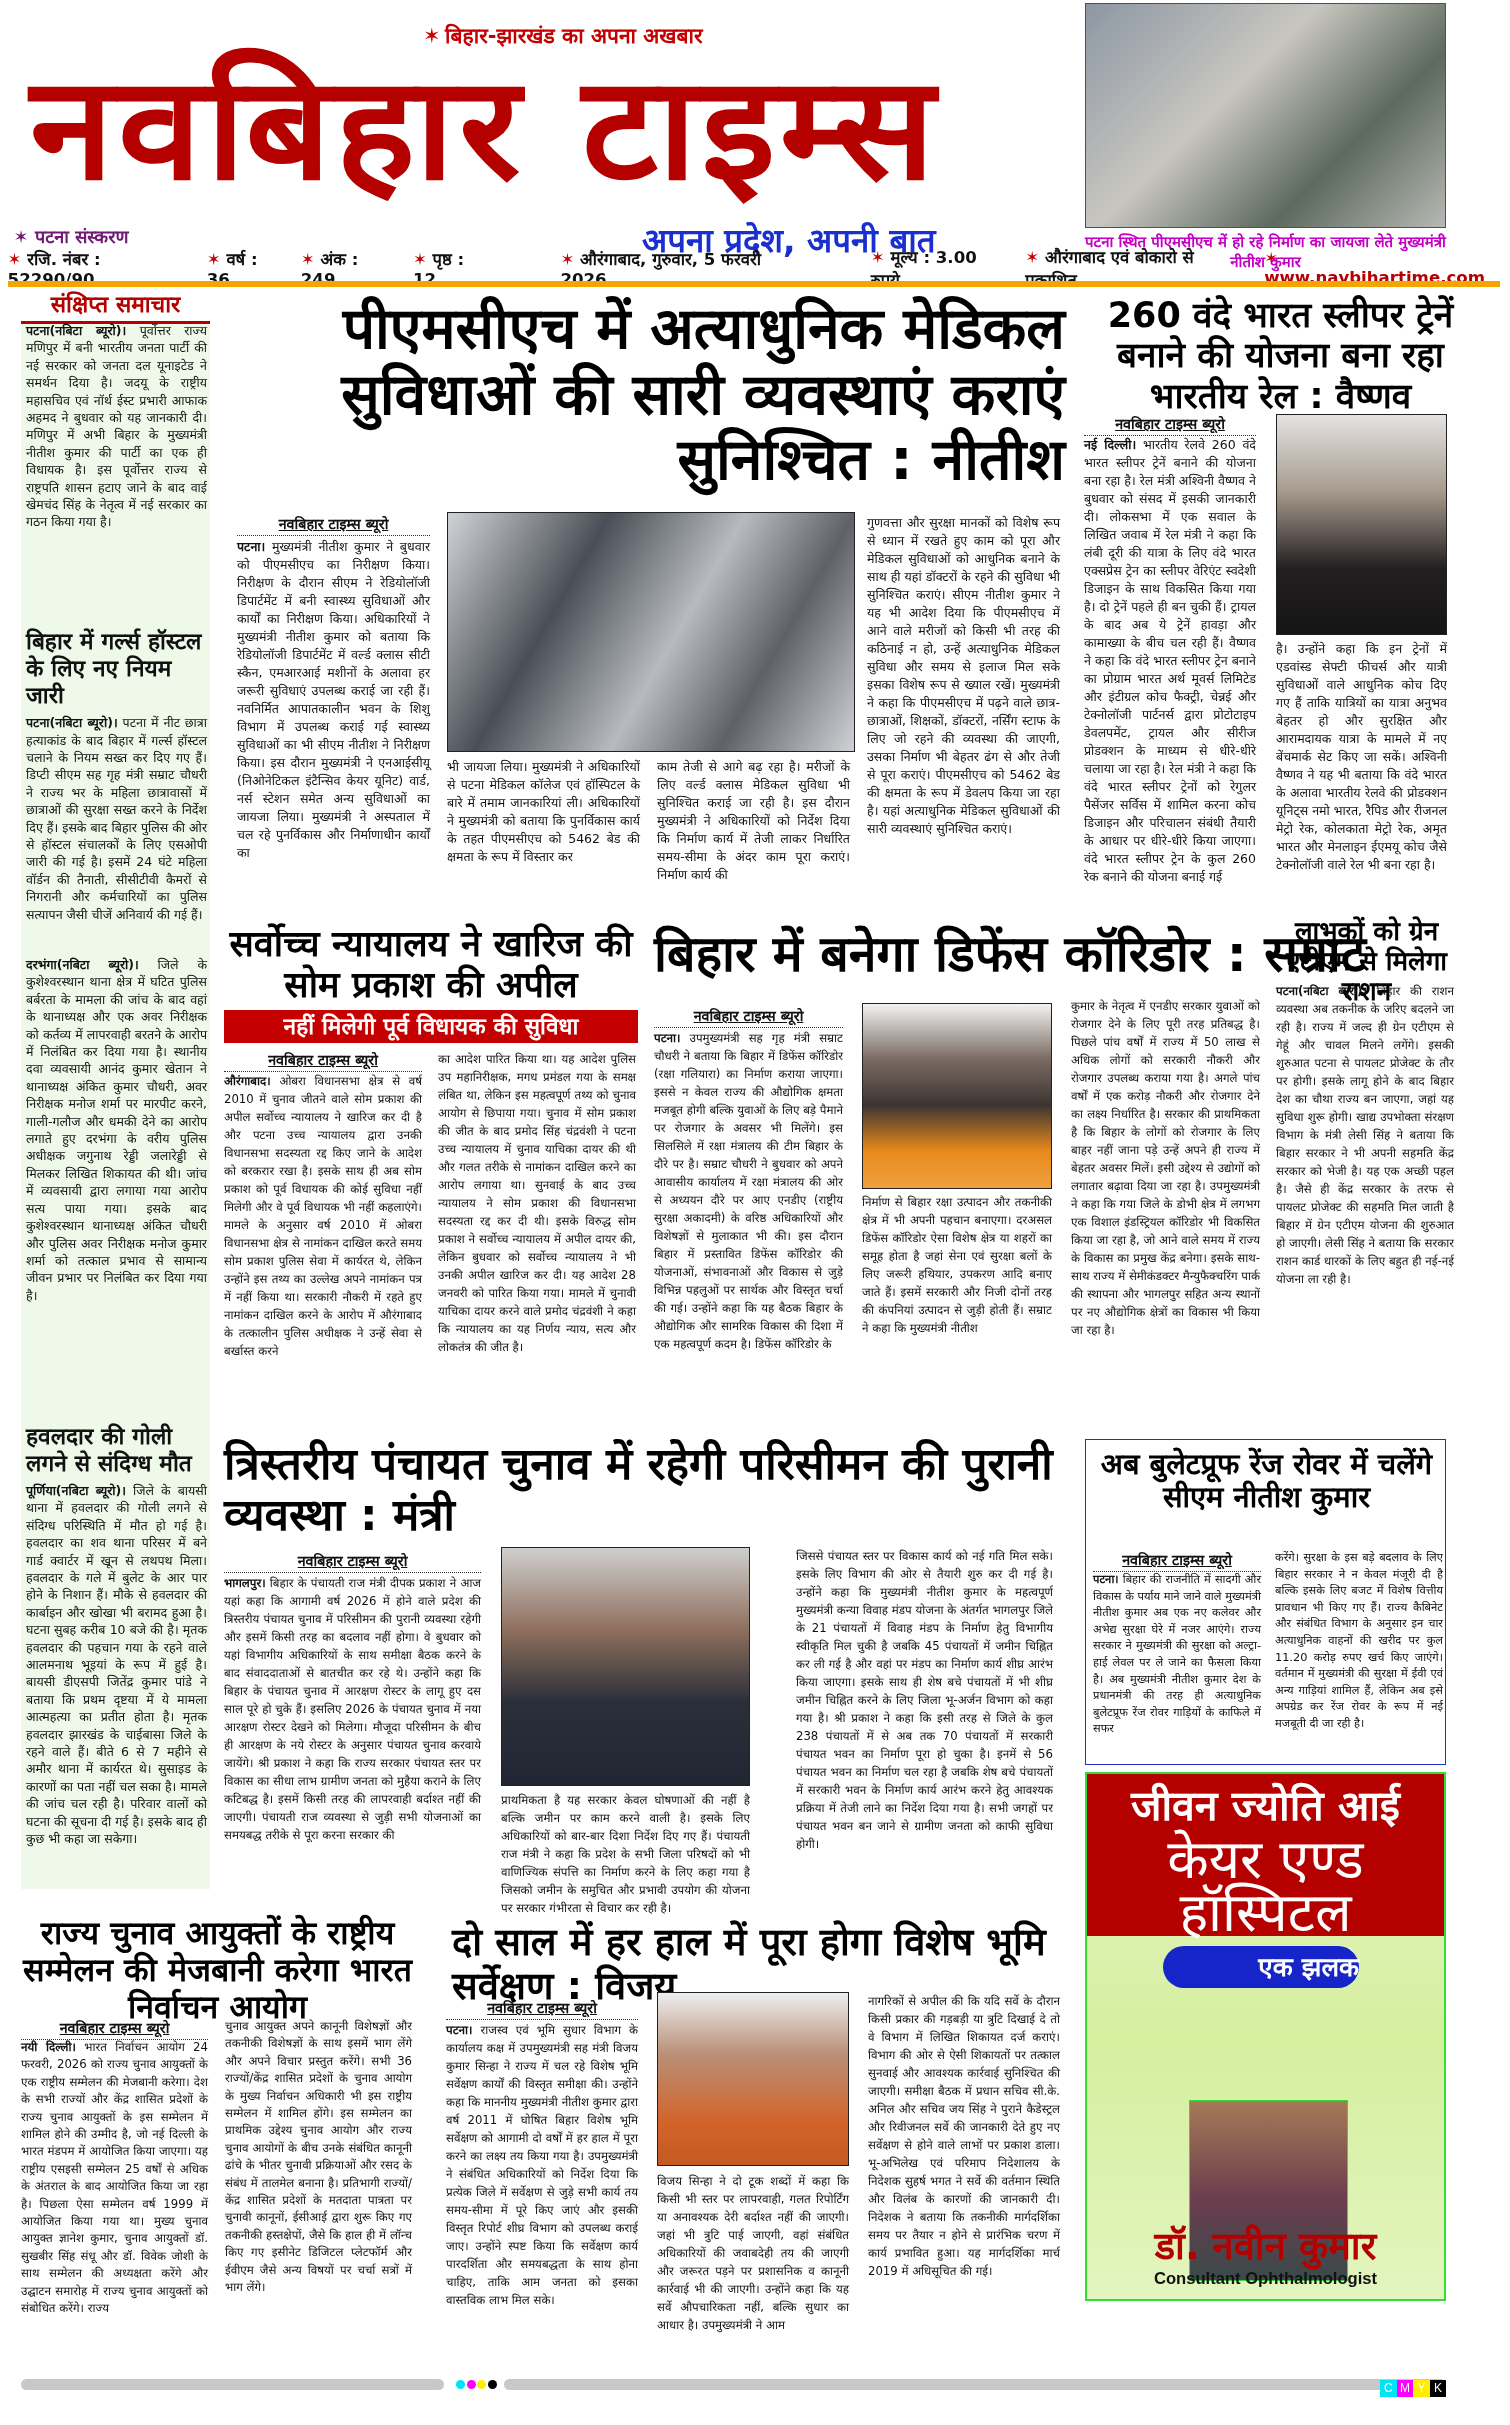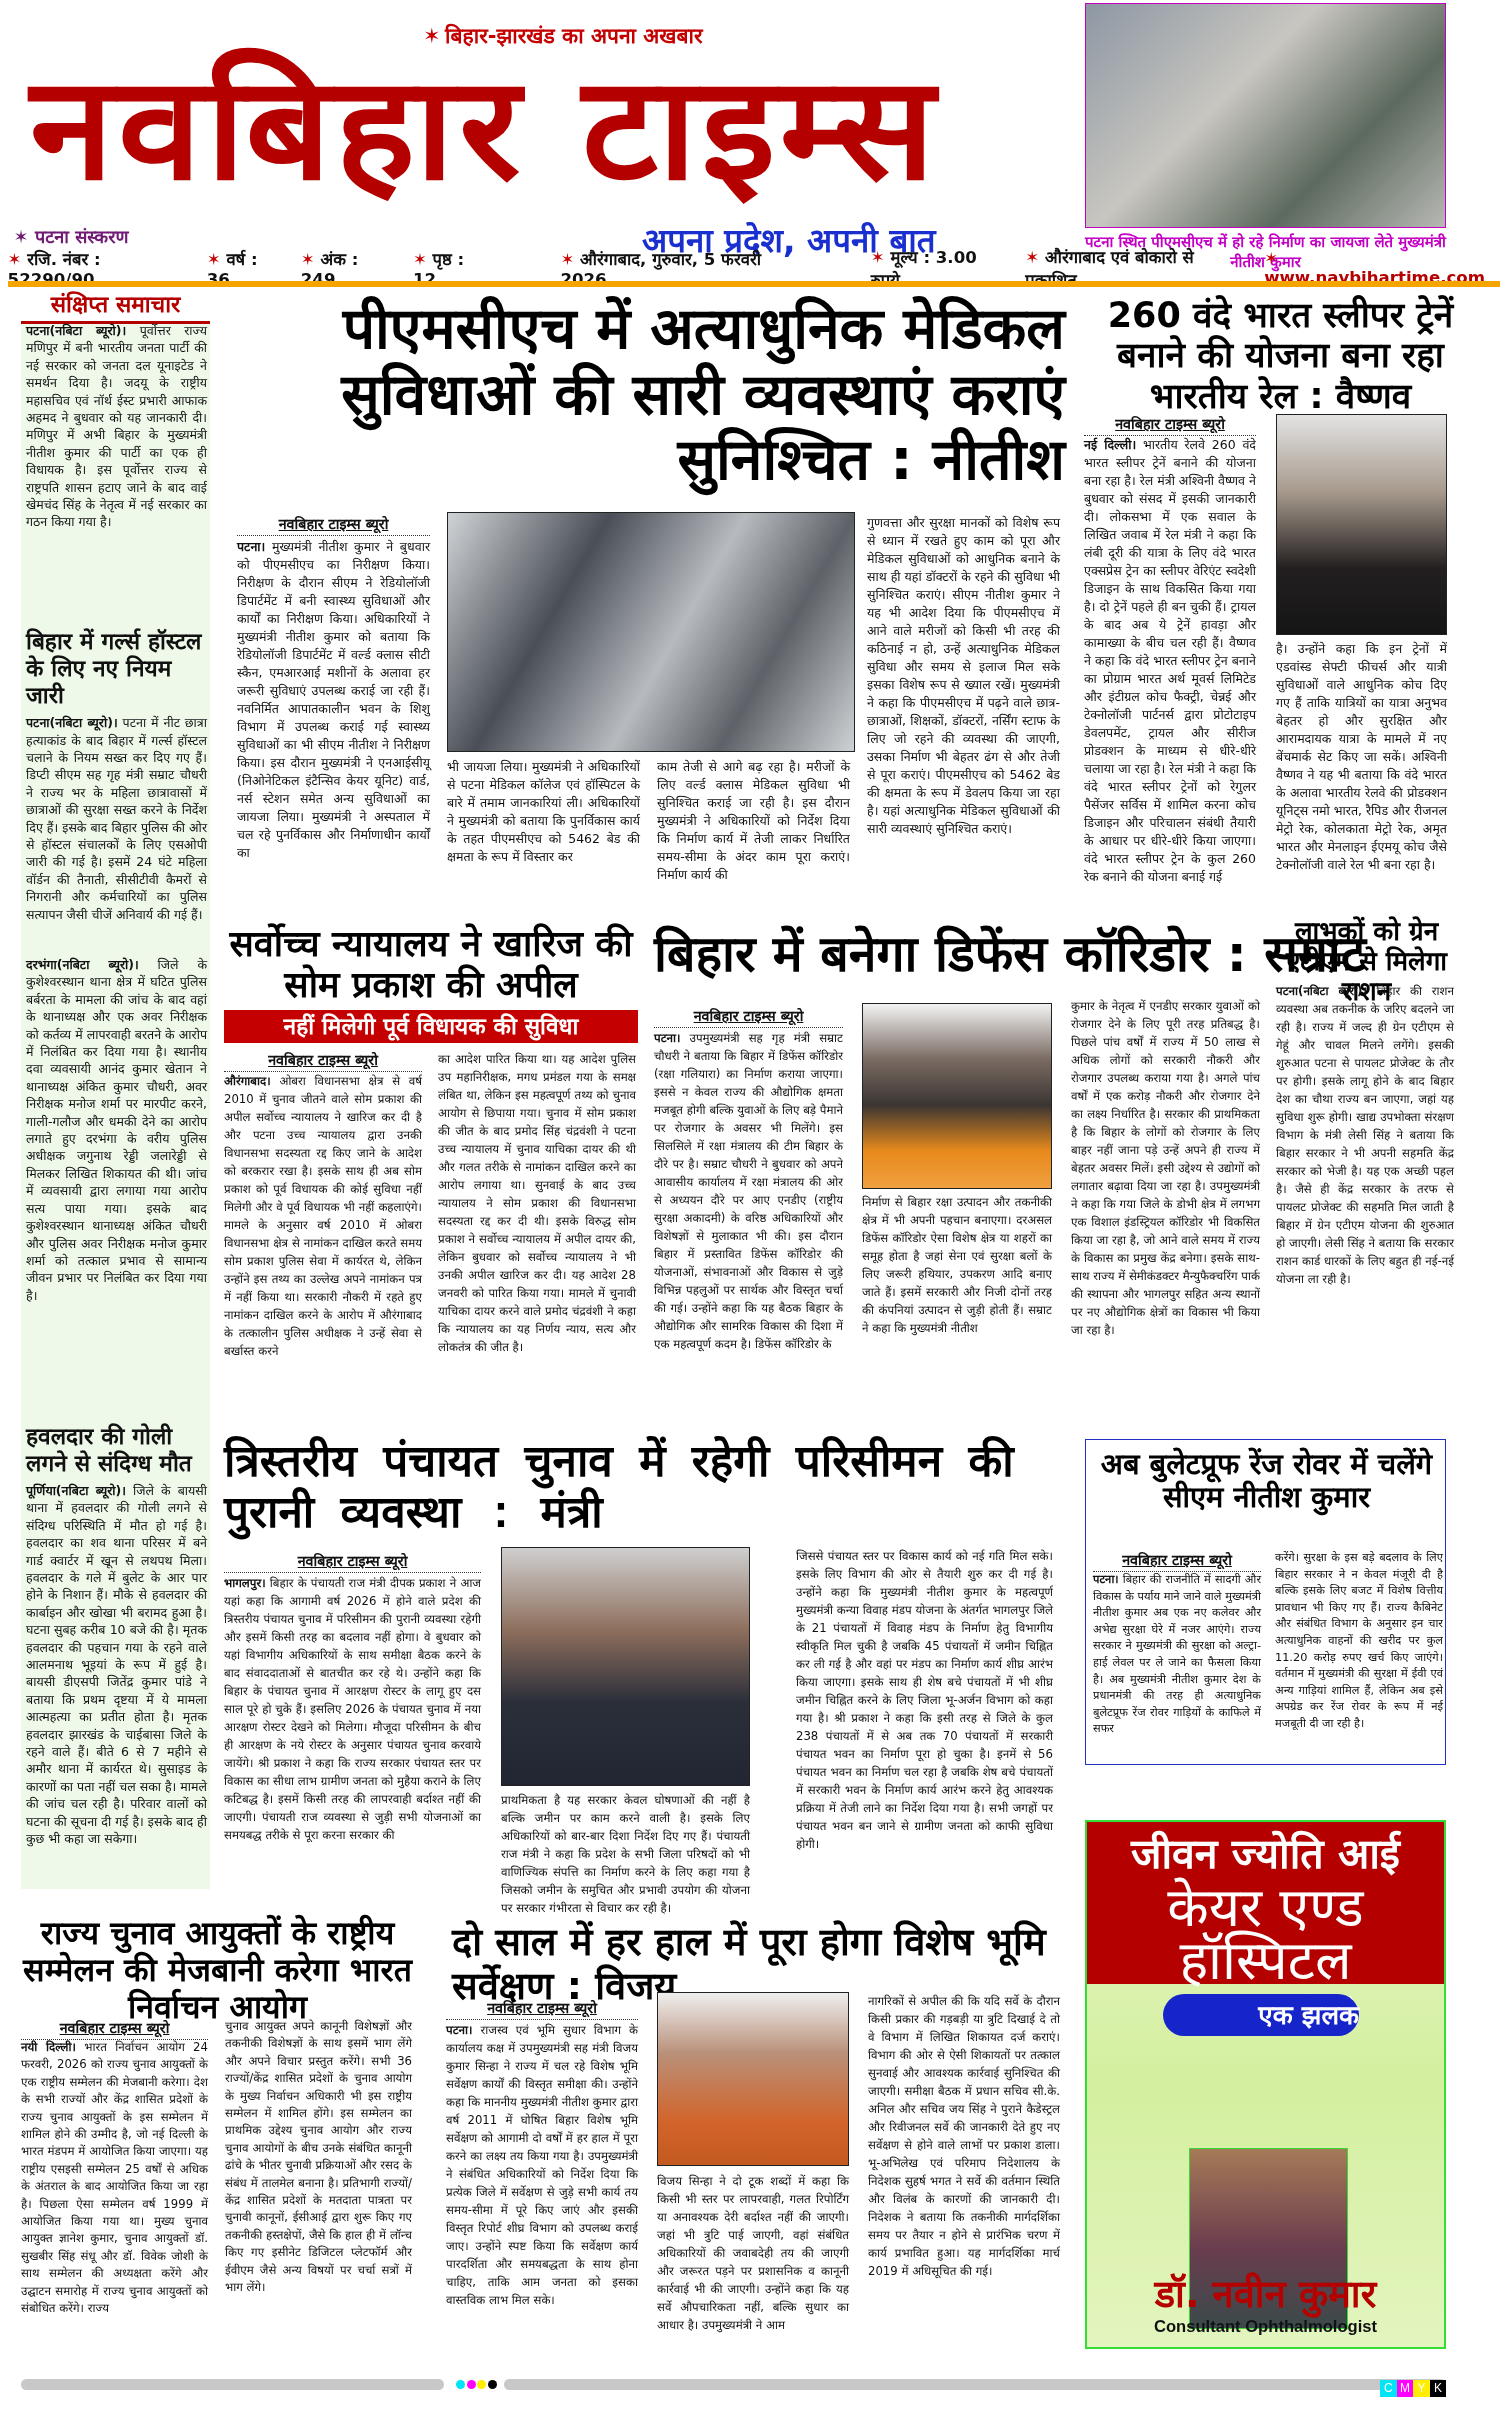--- a/index.html
+++ b/index.html
@@ -26,21 +26,21 @@
   .side-body b { font-weight: bold; }
 
   .headline { position: absolute; font-weight: bold; color: #000; line-height: 1.15; }
   .byline { position: absolute; font-size: 14.3px; font-weight: bold; text-align: center; border-bottom: 0.8px dotted #333; text-decoration: underline; padding-bottom: 2.3px; }
   .col { position: absolute; font-size: 12.5px; line-height: 18px; text-align: justify; }
   .col b { font-weight: bold; }
   .photo { position: absolute; border: 1.5px solid #222; }
   .redbar { position: absolute; background: #c40000; color: #fff; font-weight: bold; text-align: center; }
   .boxed { position: absolute; border: 1.5px solid #2030c0; }
 
-  .ad { left: 1085px; top: 1772px; width: 361px; height: 529px; border: 2.3px solid #33dd33; background: linear-gradient(180deg,#e6f7c6,#d4ef9f 50%,#e3f5bf); margin-top: 48px; }
+  .ad { left: 1085px; top: 1772px; width: 361px; height: 529px; border: 2.3px solid #33dd33; background: linear-gradient(180deg,#e6f7c6,#d4ef9f 50%,#e3f5bf); }
   .ad-top { position: absolute; left: 0; top: 0; width: 100%; height: 162px; background: #b50000; color: #fff; text-align: center; }
   .ad-title1 { font-size: 41px; font-weight: bold; line-height: 53px; margin-top: 6px; }
   .ad-title2 { font-size: 54px; font-weight: normal; line-height: 53px; }
   .ad-place { font-size: 22.7px; line-height: 38px; }
   .ad-pill { position: absolute; left: 76px; top: 172px; width: 196px; height: 42px; border-radius: 21px; background: #1525c9; color: #fff; font-size: 26px; font-weight: bold; text-align: right; line-height: 42px; }
   .ad-points { position: absolute; left: 13.6px; top: 224px; width: 332px; list-style: none; }
   .ad-points li { font-size: 15px; font-weight: bold; line-height: 19.6px; margin-bottom: 4.5px; padding-left: 15px; position: relative; }
   .ad-points li::before { content: ""; position: absolute; left: 0; top: 6px; width: 7.6px; height: 7.6px; background: #c40000; }
   .ad-photo { position: absolute; left: 102px; top: 326px; width: 159px; height: 181px; border: 1.5px solid #33dd33; background: linear-gradient(180deg,#a57a57,#6b3d4e 55%,#3a4a4a); }
   .ad-doctor { position: absolute; left: 0; width: 100%; top: 444px; text-align: center; font-size: 38px; font-weight: bold; color: #b50000; }
@@ -115,21 +115,21 @@
 <div class="headline" style="left:654px; top:926px; width:816px; font-size:50px;">बिहार में बनेगा डिफेंस कॉरिडोर : सम्राट</div>
 <div class="byline" style="left:654px; top:1006px; width:189px;">नवबिहार टाइम्स ब्यूरो</div>
 <div class="col" style="left:654px; top:1029px; width:189px; font-size:11.7px;"><b>पटना।</b> <span>उपमुख्यमंत्री सह गृह मंत्री सम्राट चौधरी ने बताया कि बिहार में डिफेंस कॉरिडोर (रक्षा गलियारा) का निर्माण कराया जाएगा। इससे न केवल राज्य की औद्योगिक क्षमता मजबूत होगी बल्कि युवाओं के लिए बड़े पैमाने पर रोजगार के अवसर भी मिलेंगे। इस सिलसिले में रक्षा मंत्रालय की टीम बिहार के दौरे पर है। सम्राट चौधरी ने बुधवार को अपने आवासीय कार्यालय में रक्षा मंत्रालय की ओर से अध्ययन दौरे पर आए एनडीए (राष्ट्रीय सुरक्षा अकादमी) के वरिष्ठ अधिकारियों और विशेषज्ञों से मुलाकात भी की। इस दौरान बिहार में प्रस्तावित डिफेंस कॉरिडोर की योजनाओं, संभावनाओं और विकास से जुड़े विभिन्न पहलुओं पर सार्थक और विस्तृत चर्चा की गई। उन्होंने कहा कि यह बैठक बिहार के औद्योगिक और सामरिक विकास की दिशा में एक महत्वपूर्ण कदम है। डिफेंस कॉरिडोर के</span></div>
 <div class="photo" style="left:862px; top:1003px; width:190px; height:186px; background:linear-gradient(180deg,#f3f3f3,#7a6b63 30%,#3b3532 55%,#e88a1c 80%,#f0a040);"></div>
 <div class="col" style="left:862px; top:1193px; width:190px; font-size:11.7px;">निर्माण से बिहार रक्षा उत्पादन और तकनीकी क्षेत्र में भी अपनी पहचान बनाएगा। दरअसल डिफेंस कॉरिडोर ऐसा विशेष क्षेत्र या शहरों का समूह होता है जहां सेना एवं सुरक्षा बलों के लिए जरूरी हथियार, उपकरण आदि बनाए जाते हैं। इसमें सरकारी और निजी दोनों तरह की कंपनियां उत्पादन से जुड़ी होती हैं। सम्राट ने कहा कि मुख्यमंत्री नीतीश</div>
 <div class="col" style="left:1071px; top:997px; width:189px; font-size:11.7px;">कुमार के नेतृत्व में एनडीए सरकार युवाओं को रोजगार देने के लिए पूरी तरह प्रतिबद्ध है। पिछले पांच वर्षों में राज्य में 50 लाख से अधिक लोगों को सरकारी नौकरी और रोजगार उपलब्ध कराया गया है। अगले पांच वर्षों में एक करोड़ नौकरी और रोजगार देने का लक्ष्य निर्धारित है। सरकार की प्राथमिकता है कि बिहार के लोगों को रोजगार के लिए बाहर नहीं जाना पड़े उन्हें अपने ही राज्य में बेहतर अवसर मिलें। इसी उद्देश्य से उद्योगों को लगातार बढ़ावा दिया जा रहा है। उपमुख्यमंत्री ने कहा कि गया जिले के डोभी क्षेत्र में लगभग एक विशाल इंडस्ट्रियल कॉरिडोर भी विकसित किया जा रहा है, जो आने वाले समय में राज्य के विकास का प्रमुख केंद्र बनेगा। इसके साथ-साथ राज्य में सेमीकंडक्टर मैन्युफैक्चरिंग पार्क की स्थापना और भागलपुर सहित अन्य स्थानों पर नए औद्योगिक क्षेत्रों का विकास भी किया जा रहा है।</div>
 
 <div class="headline" style="left:1276px; top:917px; width:181px; font-size:26px; text-align:center;">लाभुकों को ग्रेन एटीएम से मिलेगा राशन</div>
 <div class="col" style="left:1276px; top:982px; width:178px; font-size:11.7px;"><b>पटना(नबिटा ब्यूरो)।</b> <span>बिहार की राशन व्यवस्था अब तकनीक के जरिए बदलने जा रही है। राज्य में जल्द ही ग्रेन एटीएम से गेहूं और चावल मिलने लगेंगे। इसकी शुरुआत पटना से पायलट प्रोजेक्ट के तौर पर होगी। इसके लागू होने के बाद बिहार देश का चौथा राज्य बन जाएगा, जहां यह सुविधा शुरू होगी। खाद्य उपभोक्ता संरक्षण विभाग के मंत्री लेसी सिंह ने बताया कि बिहार सरकार ने भी अपनी सहमति केंद्र सरकार को भेजी है। यह एक अच्छी पहल है। जैसे ही केंद्र सरकार के तरफ से पायलट प्रोजेक्ट की सहमति मिल जाती है बिहार में ग्रेन एटीएम योजना की शुरुआत हो जाएगी। लेसी सिंह ने बताया कि सरकार राशन कार्ड धारकों के लिए बहुत ही नई-नई योजना ला रही है।</span></div>
 
-<div class="headline" style="left:224px; top:1439px; width:838px; font-size:44px;font-family:Liberation Mono, monospace;">त्रिस्तरीय पंचायत चुनाव में रहेगी परिसीमन की पुरानी व्यवस्था : मंत्री</div>
+<div class="headline" style="left:224px; top:1439px; width:838px; font-size:44px;">त्रिस्तरीय पंचायत चुनाव में रहेगी परिसीमन की पुरानी व्यवस्था : मंत्री</div>
 <div class="byline" style="left:224px; top:1551px; width:257px;">नवबिहार टाइम्स ब्यूरो</div>
 <div class="col" style="left:224px; top:1574px; width:257px; font-size:11.7px;"><b>भागलपुर।</b> <span>बिहार के पंचायती राज मंत्री दीपक प्रकाश ने आज यहां कहा कि आगामी वर्ष 2026 में होने वाले प्रदेश की त्रिस्तरीय पंचायत चुनाव में परिसीमन की पुरानी व्यवस्था रहेगी और इसमें किसी तरह का बदलाव नहीं होगा। वे बुधवार को यहां विभागीय अधिकारियों के साथ समीक्षा बैठक करने के बाद संवाददाताओं से बातचीत कर रहे थे। उन्होंने कहा कि बिहार के पंचायत चुनाव में आरक्षण रोस्टर के लागू हुए दस साल पूरे हो चुके हैं। इसलिए 2026 के पंचायत चुनाव में नया आरक्षण रोस्टर देखने को मिलेगा। मौजूदा परिसीमन के बीच ही आरक्षण के नये रोस्टर के अनुसार पंचायत चुनाव करवाये जायेंगे। श्री प्रकाश ने कहा कि राज्य सरकार पंचायत स्तर पर विकास का सीधा लाभ ग्रामीण जनता को मुहैया कराने के लिए कटिबद्ध है। इसमें किसी तरह की लापरवाही बर्दाश्त नहीं की जाएगी। पंचायती राज व्यवस्था से जुड़ी सभी योजनाओं का समयबद्ध तरीके से पूरा करना सरकार की</span></div>
 <div class="photo" style="left:501px; top:1547px; width:249px; height:239px; background:linear-gradient(180deg,#cfcfcf,#8d6e5c 35%,#2b2f3a 65%,#222632);"></div>
 <div class="col" style="left:501px; top:1791px; width:249px; font-size:11.7px;">प्राथमिकता है यह सरकार केवल घोषणाओं की नहीं है बल्कि जमीन पर काम करने वाली है। इसके लिए अधिकारियों को बार-बार दिशा निर्देश दिए गए हैं। पंचायती राज मंत्री ने कहा कि प्रदेश के सभी जिला परिषदों को भी वाणिज्यिक संपत्ति का निर्माण करने के लिए कहा गया है जिसको जमीन के समुचित और प्रभावी उपयोग की योजना पर सरकार गंभीरता से विचार कर रही है।</div>
 <div class="col" style="left:796px; top:1547px; width:257px; font-size:11.7px;">जिससे पंचायत स्तर पर विकास कार्य को नई गति मिल सके। इसके लिए विभाग की ओर से तैयारी शुरु कर दी गई है। उन्होंने कहा कि मुख्यमंत्री नीतीश कुमार के महत्वपूर्ण मुख्यमंत्री कन्या विवाह मंडप योजना के अंतर्गत भागलपुर जिले के 21 पंचायतों में विवाह मंडप के निर्माण हेतु विभागीय स्वीकृति मिल चुकी है जबकि 45 पंचायतों में जमीन चिह्नित कर ली गई है और वहां पर मंडप का निर्माण कार्य शीघ्र आरंभ किया जाएगा। इसके साथ ही शेष बचे पंचायतों में भी शीघ्र जमीन चिह्नित करने के लिए जिला भू-अर्जन विभाग को कहा गया है। श्री प्रकाश ने कहा कि इसी तरह से जिले के कुल 238 पंचायतों में से अब तक 70 पंचायतों में सरकारी पंचायत भवन का निर्माण पूरा हो चुका है। इनमें से 56 पंचायत भवन का निर्माण चल रहा है जबकि शेष बचे पंचायतों में सरकारी भवन के निर्माण कार्य आरंभ करने हेतु आवश्यक प्रक्रिया में तेजी लाने का निर्देश दिया गया है। सभी जगहों पर पंचायत भवन बन जाने से ग्रामीण जनता को काफी सुविधा होगी।</div>
 
 <div class="boxed" style="left:1085px; top:1439px; width:361px; height:326px;"></div>
 <div class="headline" style="left:1093px; top:1448px; width:347px; font-size:29px; text-align:center;">अब बुलेटप्रूफ रेंज रोवर में चलेंगे सीएम नीतीश कुमार</div>
 <div class="byline" style="left:1093px; top:1550px; width:168px;">नवबिहार टाइम्स ब्यूरो</div>
 <div class="col" style="left:1093px; top:1572px; width:168px; font-size:11.3px; line-height:16.6px;"><b>पटना।</b> <span>बिहार की राजनीति में सादगी और विकास के पर्याय माने जाने वाले मुख्यमंत्री नीतीश कुमार अब एक नए कलेवर और अभेद्य सुरक्षा घेरे में नजर आएंगे। राज्य सरकार ने मुख्यमंत्री की सुरक्षा को अल्ट्रा-हाई लेवल पर ले जाने का फैसला किया है। अब मुख्यमंत्री नीतीश कुमार देश के प्रधानमंत्री की तरह ही अत्याधुनिक बुलेटप्रूफ रेंज रोवर गाड़ियों के काफिले में सफर</span></div>

